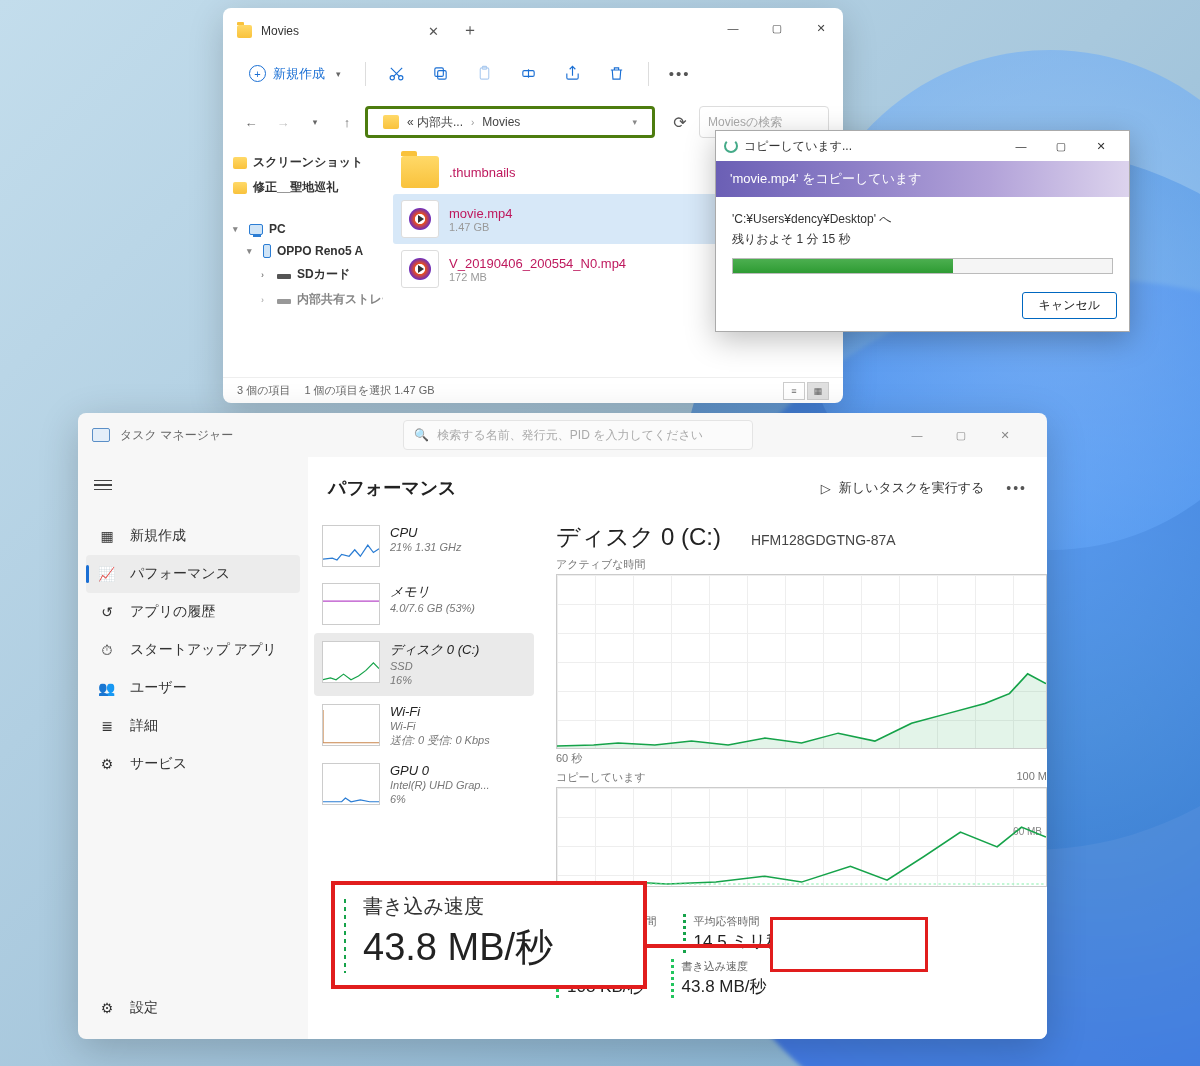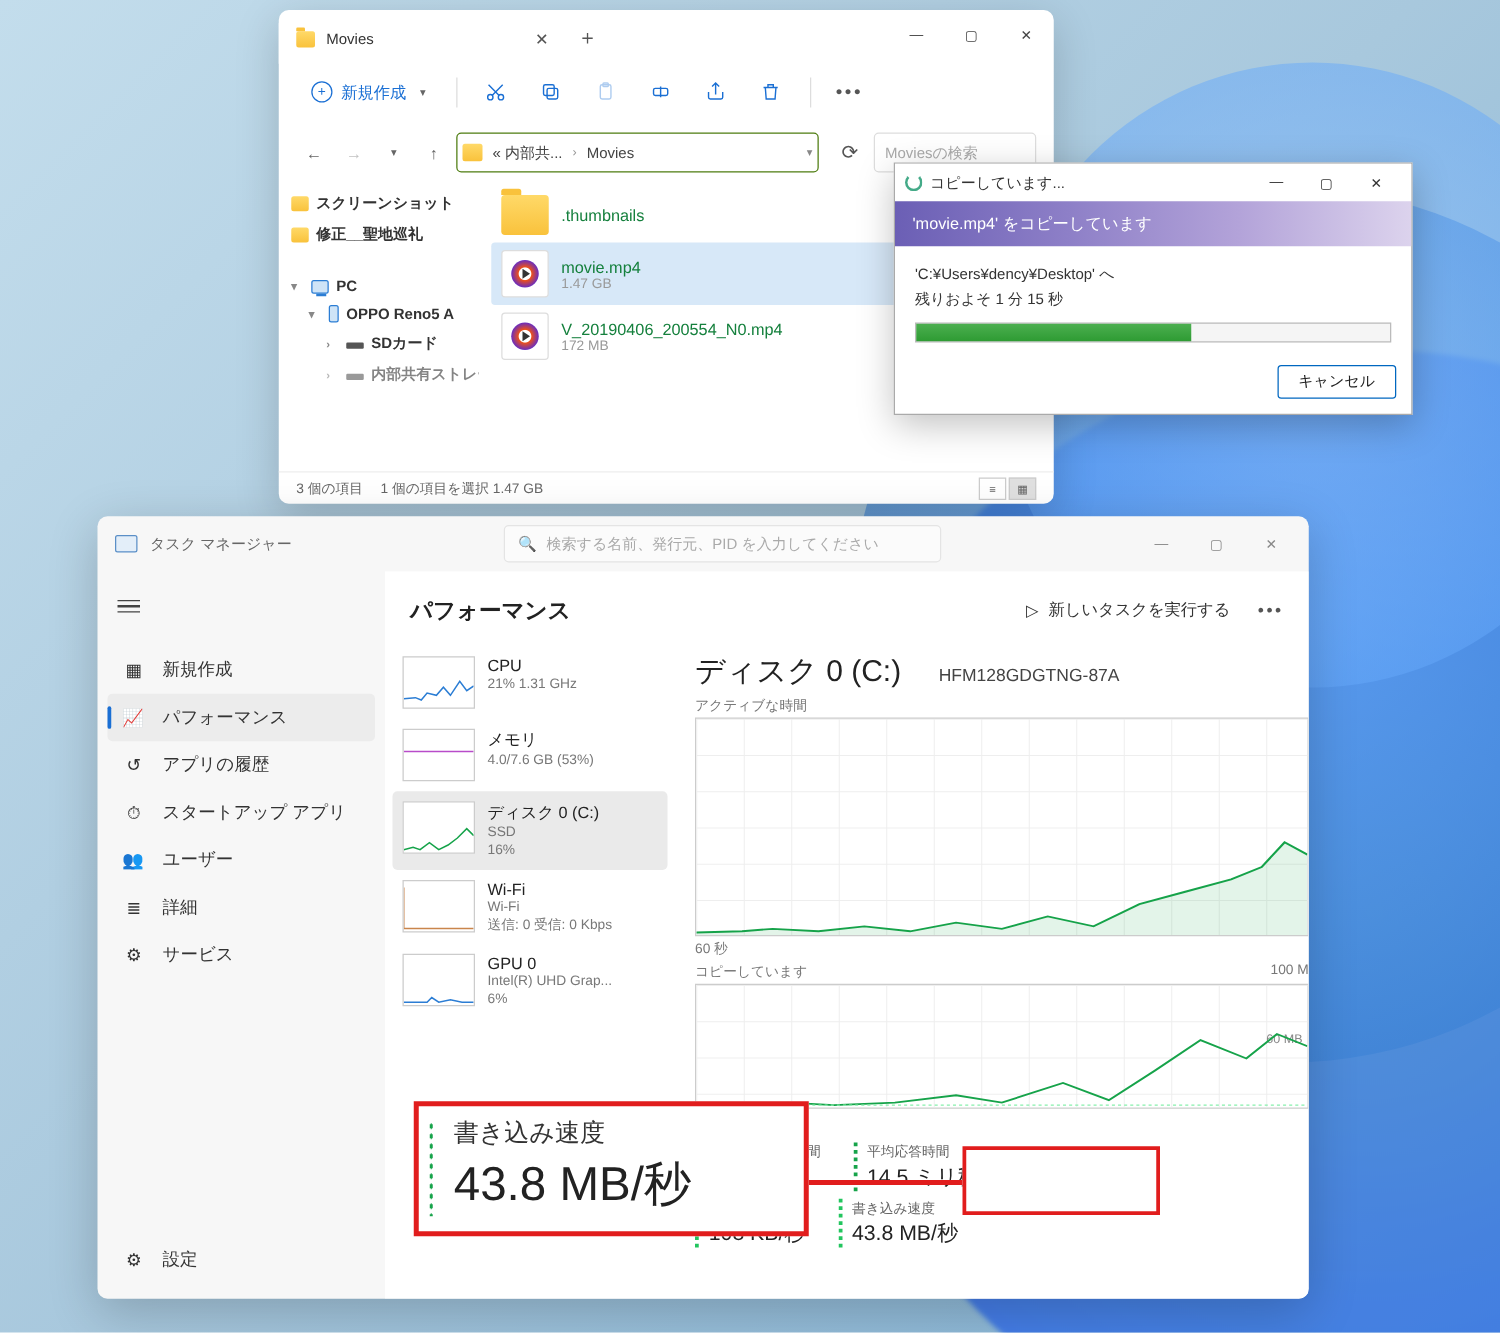--- a/index.html
+++ b/index.html
@@ -24,21 +24,21 @@
 .exp-toolbar { display:flex; align-items:center; gap:6px; height:52px; padding:0 14px; border-bottom:1px solid transparent; }
 .btn-new { display:flex; align-items:center; gap:7px; padding:6px 12px; border-radius:4px; color:#1a6fd4; font-size:13px; cursor:pointer; }
 .btn-new .plus-circle { width:17px; height:17px; border:1.5px solid #1a6fd4; border-radius:50%; display:flex; align-items:center; justify-content:center; font-size:11px; }
 .tb-sep { width:1px; height:24px; background:#ddd; margin:0 6px; }
 .tb-icon { width:38px; height:36px; display:flex; align-items:center; justify-content:center; cursor:pointer; border-radius:4px; }
 .tb-icon svg { width:17px; height:17px; stroke:#1a6fd4; fill:none; stroke-width:1.6; }
 .tb-more { color:#555; font-size:15px; letter-spacing:2px; }
 
 .exp-navbar { display:flex; align-items:center; gap:4px; padding:0 14px; height:44px; }
 .nav-arrow { width:28px; height:28px; display:flex; align-items:center; justify-content:center; color:#666; font-size:13px; cursor:pointer; }
-.addr-bar { flex:1; display:flex; align-items:center; height:32px; border:1px solid #4d7c0f; border-radius:4px; padding:0 4px; gap:8px; font-size:12px; color:#444; }
+.addr-bar { flex:1; display:flex; align-items:center; height:32px; border:3px solid #4d7c0f; border-radius:4px; padding:0 15px; gap:8px; font-size:12px; color:#444; }
 .addr-folder-ico { width:16px; height:14px; background:linear-gradient(#ffd968,#f9c23c); border-radius:2px; }
 .addr-chev { color:#999; font-size:10px; }
 .addr-refresh { width:30px; color:#555; text-align:center; cursor:pointer; margin-left:6px; }
 .search-bar { width:130px; height:32px; border:1px solid #ddd; border-radius:4px; padding:0 8px; display:flex; align-items:center; font-size:12px; color:#aaa; }
 
 .exp-body { flex:1; display:flex; overflow:hidden; }
 .exp-tree { width:160px; padding:6px 4px; font-size:12px; color:#333; overflow:hidden;font-weight:bold; }
 .tree-item { display:flex; align-items:center; gap:6px; padding:4px 6px; border-radius:3px; cursor:pointer; white-space:nowrap; }
 .tree-item.indent1 { padding-left:20px; }
 .tree-item.indent2 { padding-left:34px; }
@@ -50,21 +50,21 @@
 .tree-chev { font-size:9px; color:#888; width:10px; flex-shrink:0; }
 
 .exp-files { flex:1; padding:6px 10px; }
 .file-row { display:flex; align-items:center; gap:10px; padding:6px 8px; border-radius:3px; cursor:pointer; }
 .file-row.selected { background:#d7e8f8; }
 .file-folder-ico { width:38px; height:32px; background:linear-gradient(#ffd968,#f9c23c); border-radius:3px; position:relative; flex-shrink:0; }
 .file-folder-ico::before { content:""; position:absolute; top:-5px; left:0; width:16px; height:5px; background:#f9c23c; border-radius:2px 2px 0 0; }
 .file-video-ico { width:38px; height:38px; background:#fff; border:1px solid #ddd; border-radius:3px; display:flex; align-items:center; justify-content:center; flex-shrink:0; }
 .file-video-ico .play { width:22px; height:22px; border-radius:50%; background:radial-gradient(circle,#fff 30%,#e94f1d 35%, #6b2dbd 70%); position:relative; }
 .file-video-ico .play::after { content:""; position:absolute; left:9px; top:7px; border-left:6px solid #333; border-top:4px solid transparent; border-bottom:4px solid transparent; }
-.file-name { font-size:13px; color:#15803d; }
+.file-name { font-size:13px; color:#be185d; }
 .file-size { font-size:11px; color:#999; }
 
 .exp-status { height:26px; border-top:1px solid #eee; display:flex; align-items:center; padding:0 14px; font-size:11px; color:#666; gap:14px; }
 .exp-status .right { margin-left:auto; display:flex; gap:2px; }
 .view-btn { width:22px; height:18px; border:1px solid #ccc; display:flex; align-items:center; justify-content:center; font-size:9px; cursor:pointer; }
 .view-btn.active { background:#e0e0e0; }
 
 
 .copydlg { position:absolute; left:715px; top:130px; width:415px; border:1px solid #aaa; background:#fff; box-shadow:0 8px 28px rgba(0,0,0,0.25); }
 .cd-title { display:flex; align-items:center; height:30px; padding:0 8px; font-size:12px; color:#333; background:#fff; }
@@ -75,21 +75,21 @@
 .cd-banner { height:36px; background:linear-gradient(90deg,#6b5fb5,#8d7fc7,#b3a3d9,#dcd3ed); display:flex; align-items:center; padding:0 14px; font-size:13px; color:#fff; }
 .cd-body { padding:14px 16px 12px; font-size:12px; color:#333; }
 .cd-body p { margin-bottom:3px; }
 .cd-progress { width:100%; height:16px; border:1px solid #bbb; margin-top:10px; background:#f5f5f5; position:relative; }
 .cd-progress-fill { height:100%; background:linear-gradient(#4caf50,#2e9b33); }
 .cd-footer { display:flex; justify-content:flex-end; padding:6px 12px 12px; }
 .cd-cancel { padding:4px 16px; border:1px solid #0067c0; border-radius:3px; font-size:12px; color:#222; background:#fff; cursor:pointer; }
 
 
 .taskmgr { position:absolute; left:78px; top:413px; width:969px; height:626px; background:#f7f7f7; border-radius:8px; box-shadow:0 10px 40px rgba(0,0,0,0.2); display:flex; flex-direction:column; overflow:hidden; }
-.tm-titlebar { height:44px; display:flex; align-items:center; padding:0 8px 0 14px; }
+.tm-titlebar { height:44px; display:flex; align-items:center; padding:0 20px 0 14px; }
 .tm-appicon { width:18px; height:14px; border:1.5px solid #5b8fc7; border-radius:2px; background:#e3eef9; position:relative; margin-right:10px; }
 .tm-title { font-size:12px; color:#666; }
 .tm-search { margin-left:170px; width:350px; height:30px; border:1px solid #e4e4e4; border-radius:4px; background:#fbfbfb; display:flex; align-items:center; padding:0 10px; font-size:12px; color:#aaa; gap:8px; }
 .tm-winbtns { margin-left:auto; display:flex; }
 .tm-winbtns div { width:44px; height:36px; display:flex; align-items:center; justify-content:center; color:#888; font-size:11px; cursor:pointer; }
 
 .tm-main { flex:1; display:flex; overflow:hidden; }
 .tm-sidebar { width:230px; padding:12px 8px; display:flex; flex-direction:column; }
 .tm-burger { width:36px; height:32px; display:flex; flex-direction:column; justify-content:center; gap:3px; padding:0 8px; cursor:pointer; margin-bottom:16px; }
 .tm-burger div { height:1.5px; background:#444; width:18px; }
@@ -99,21 +99,21 @@
 .tm-nav .ico { width:18px; height:18px; display:flex; align-items:center; justify-content:center; }
 .tm-settings { margin-top:auto; }
 
 .tm-content { flex:1; background:#fff; display:flex; flex-direction:column; overflow:hidden; }
 .tm-header { display:flex; align-items:center; padding:16px 20px 10px; }
 .tm-header h2 { font-size:18px; font-weight:600; color:#222; }
 .tm-newtask { margin-left:auto; display:flex; align-items:center; gap:8px; font-size:13px; color:#333; cursor:pointer; padding:6px 10px; }
 .tm-more { margin-left:12px; font-size:14px; letter-spacing:2px; cursor:pointer; color:#555; }
 
 .tm-perf { flex:1; display:flex; overflow:hidden; }
-.tm-perflist { width:232px; padding:4px 6px; overflow-y:auto; }
+.tm-perflist { width:232px; padding:4px 6px; overflow-y:auto;font-style:italic; }
 .perf-item { display:flex; gap:10px; padding:8px; border-radius:4px; cursor:pointer; }
 .perf-item.selected { background:#eaeaea; }
 .perf-thumb { width:58px; height:42px; border:1px solid #ccc; background:#fff; position:relative; overflow:hidden; flex-shrink:0; }
 .perf-thumb svg { width:100%; height:100%; }
 .perf-info { flex:1; }
 .perf-name { font-size:13px; color:#222; }
 .perf-sub { font-size:11px; color:#777; line-height:1.3; }
 
 .tm-detail { flex:1; padding:8px 0 8px 16px; overflow:hidden; position:relative; }
 .detail-head { display:flex; align-items:baseline; gap:30px; margin-bottom:4px; }

